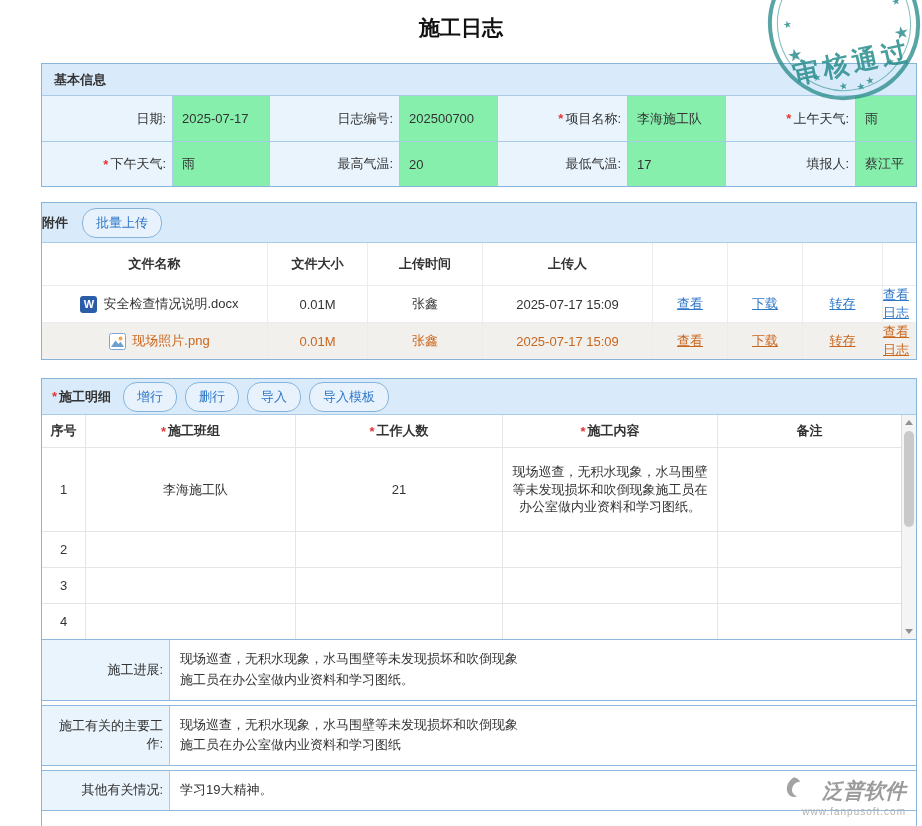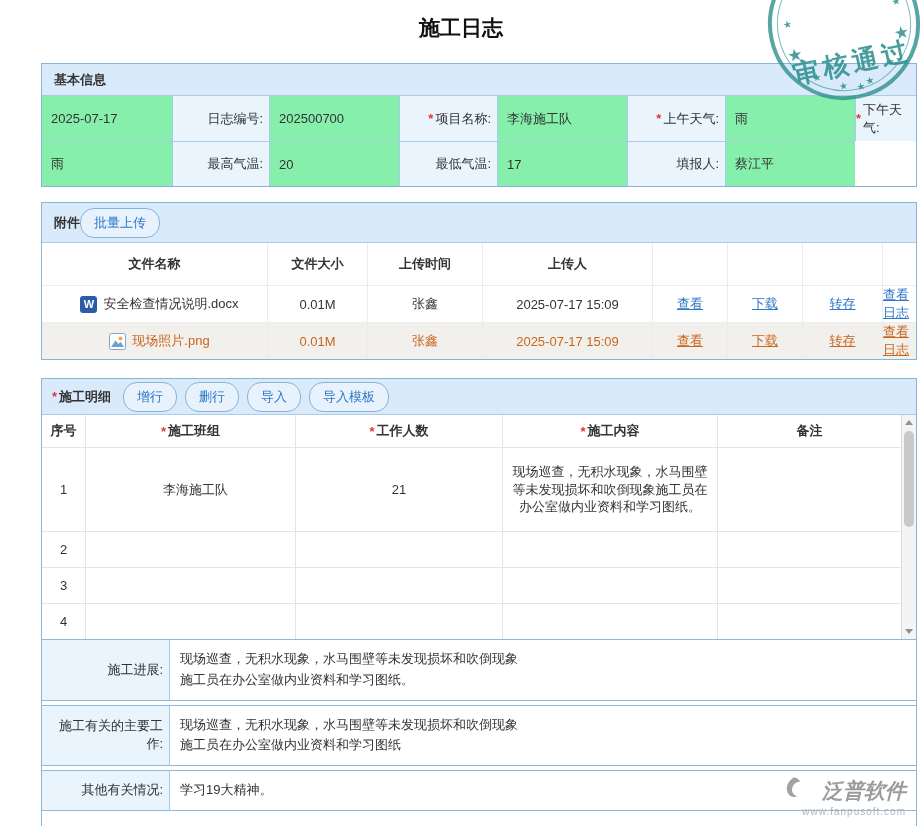--- a/index.html
+++ b/index.html
@@ -20,21 +20,21 @@
 
   
   .b-grid { display:grid; grid-template-columns:130px 97px 130px 98px 130px 98px 130px 1fr; font-size:13px; }
   .b-grid > div { height:45px; display:flex; align-items:center; }
   .b-grid > div:not(:nth-child(8n+1)) { border-left:1px solid #a9cbe8; }
   .b-grid > div:nth-child(n+9) { border-top:1px solid #a9cbe8; }
   .b-label { background:#e9f4fd; justify-content:flex-end; padding-right:6px; }
   .b-value { padding-left:9px; background:#86efac; }
 
   
-  .att-head { height:40px; display:flex; align-items:center; padding-left:12px; 
+  .att-head { height:40px; display:flex; align-items:center; gap:14px;
               background:#d9eafa; border-bottom:1px solid #a9cbe8; }
   .att-title { font-weight:bold; font-size:13px; }
   .btn { display:inline-block; background:#e7f2fc; border:1px solid #86b4da; color:#2e77c8;
          font-size:13px; padding:5px 13px; border-radius:14px; cursor:pointer; white-space:nowrap; }
   .a-grid { display:grid; grid-template-columns:225px 100px 115px 170px 75px 75px 80px 1fr; font-size:13px; }
   .a-grid > div { display:flex; align-items:center; justify-content:center; }
   .a-grid > div:not(:nth-child(8n+1)) { border-left:1px solid #ececec; }
   .ah { height:42px; font-weight:bold; }
   .ac { height:37px; border-top:1px solid #ececec; background:#fff; }
   .cell-left { justify-content:flex-start; padding-left:10px; gap:6px; }
@@ -108,20 +108,24 @@
   <span class="s-star" style="left:54px; top:128px;">★</span>
   <span class="s-star" style="right:54px; top:128px;">★</span>
   <span class="s-star" style="left:71px; top:132px;">★</span>
 </div>
 
 <div class="wrap">
 
   <div class="section sec1">
     <div class="sec-head">基本信息</div>
     <div class="b-grid">
+      <div class="b-label">
+          <span class="req"></span>
+          <span>日期:</span>
+        </div>
       <div class="b-value">2025-07-17</div>
       <div class="b-label">
           <span class="req"></span>
           <span>日志编号:</span>
         </div>
       <div class="b-value">202500700</div>
       <div class="b-label">
           <span class="req">*</span>
           <span>项目名称:</span>
         </div>

